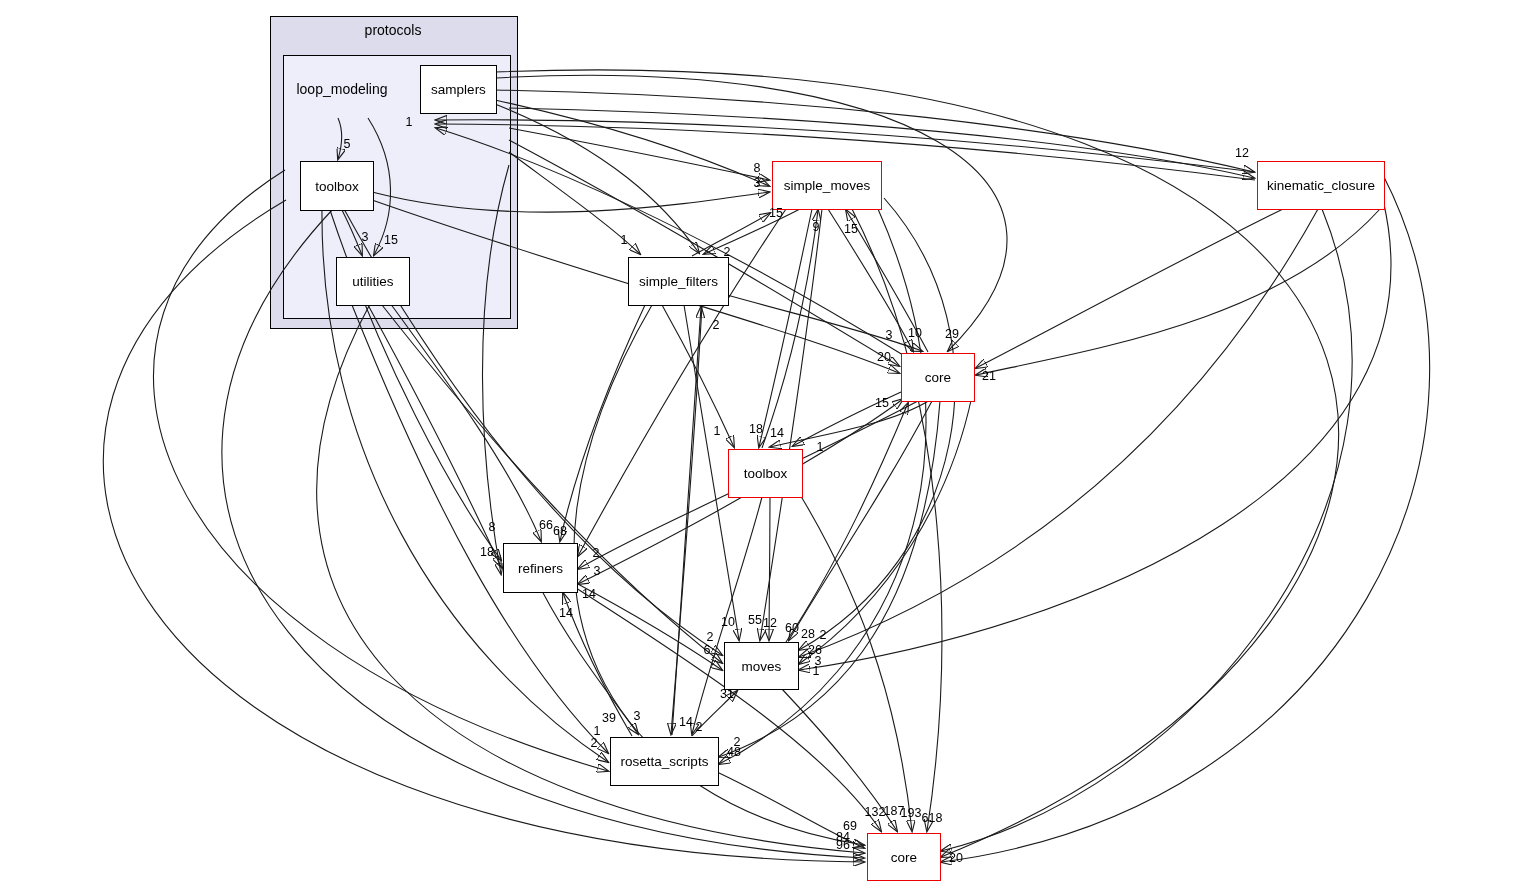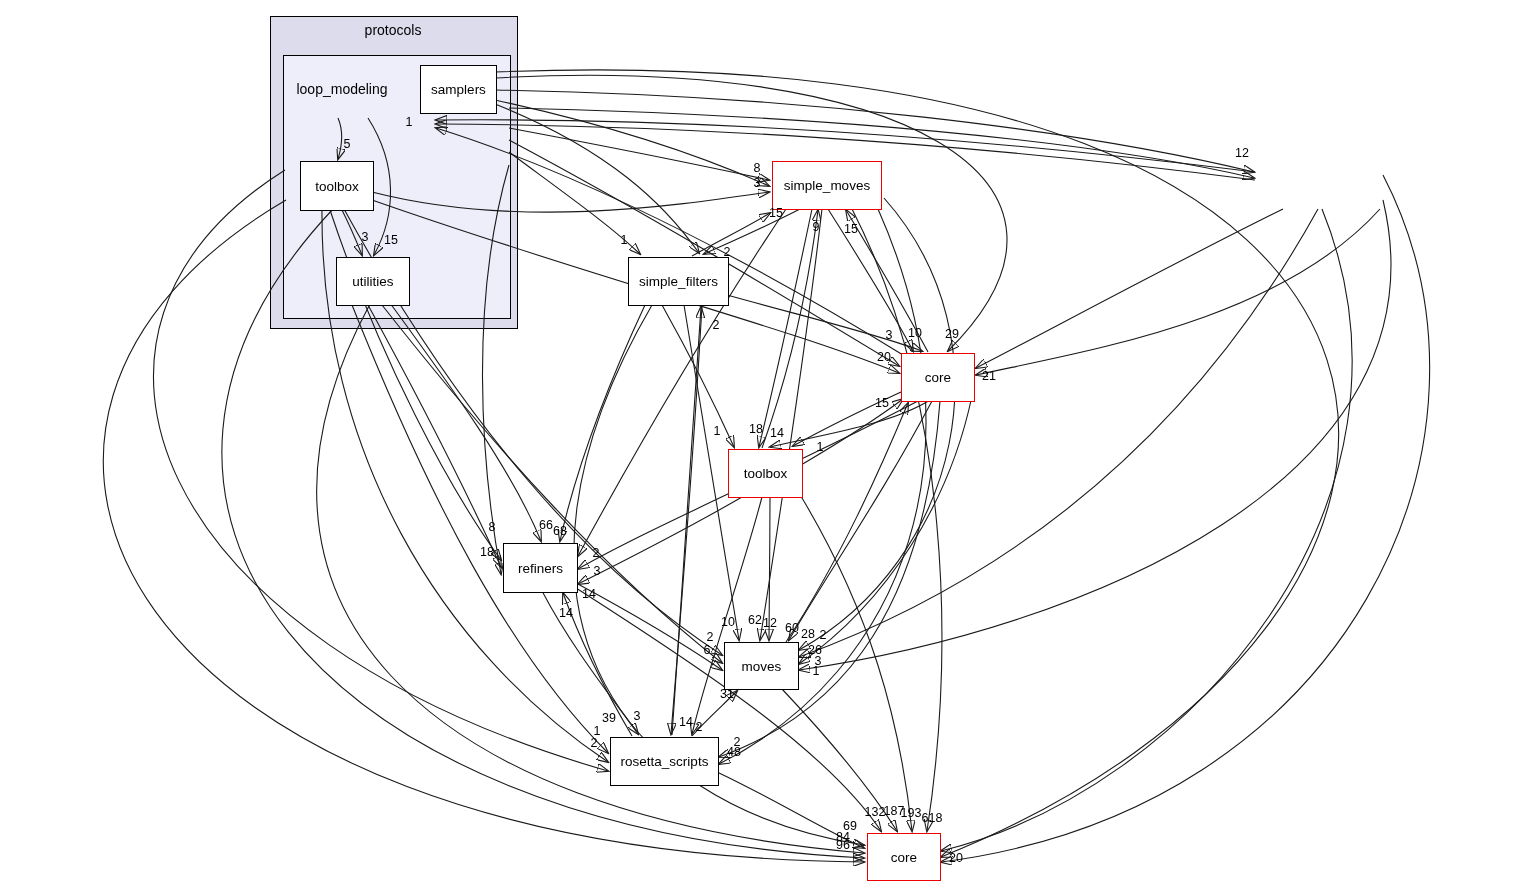--- a/index.html
+++ b/index.html
@@ -123,20 +123,23 @@
       <span>samplers</span>
     </div>
   <div class="node" style="left:300px;top:161px;width:72px;height:48px">
       <span>toolbox</span>
     </div>
   <div class="node" style="left:336px;top:257px;width:72px;height:47px">
       <span>utilities</span>
     </div>
   <div class="node red" style="left:772px;top:161px;width:108px;height:47px">
       <span>simple_moves</span>
+    </div>
+  <div class="node red" style="left:1257px;top:161px;width:126px;height:47px">
+      <span>kinematic_closure</span>
     </div>
   <div class="node" style="left:628px;top:257px;width:99px;height:47px">
       <span>simple_filters</span>
     </div>
   <div class="node red" style="left:901px;top:353px;width:72px;height:47px">
       <span>core</span>
     </div>
   <div class="node red" style="left:728px;top:449px;width:73px;height:47px">
       <span>toolbox</span>
     </div>
@@ -178,21 +181,21 @@
   <span class="el" style="left:820px;top:447px">1</span>
   <span class="el" style="left:492px;top:527px">8</span>
   <span class="el" style="left:487px;top:552px">18</span>
   <span class="el" style="left:546px;top:525px">66</span>
   <span class="el" style="left:560px;top:531px">68</span>
   <span class="el" style="left:596px;top:553px">2</span>
   <span class="el" style="left:597px;top:571px">3</span>
   <span class="el" style="left:589px;top:594px">14</span>
   <span class="el" style="left:566px;top:613px">14</span>
   <span class="el" style="left:728px;top:622px">10</span>
-  <span class="el" style="left:755px;top:620px">62</span>
+  <span class="el" style="left:755px;top:620px">55</span>
   <span class="el" style="left:770px;top:623px">12</span>
   <span class="el" style="left:792px;top:628px">60</span>
   <span class="el" style="left:808px;top:634px">28</span>
   <span class="el" style="left:823px;top:635px">2</span>
   <span class="el" style="left:815px;top:650px">26</span>
   <span class="el" style="left:818px;top:661px">3</span>
   <span class="el" style="left:816px;top:671px">1</span>
   <span class="el" style="left:710px;top:637px">2</span>
   <span class="el" style="left:707px;top:650px">6</span>
   <span class="el" style="left:727px;top:694px">31</span>

